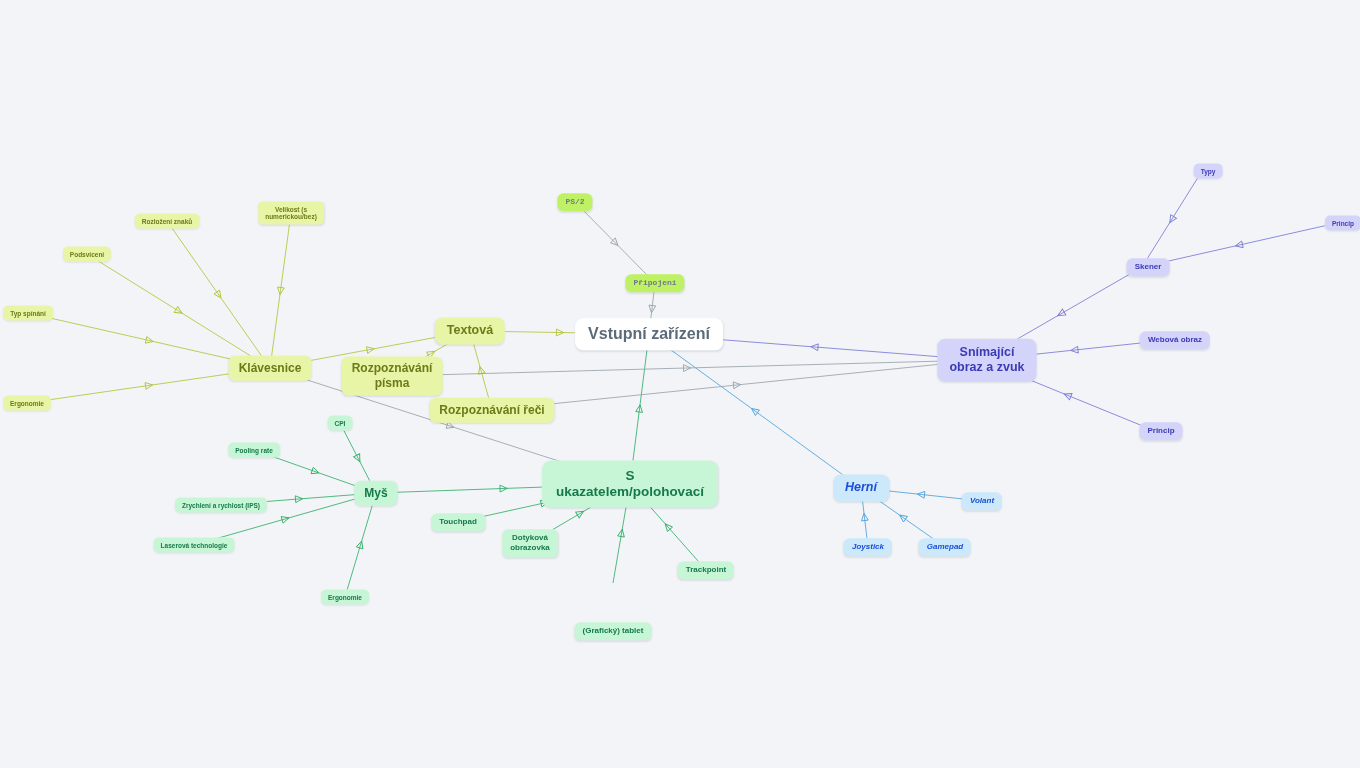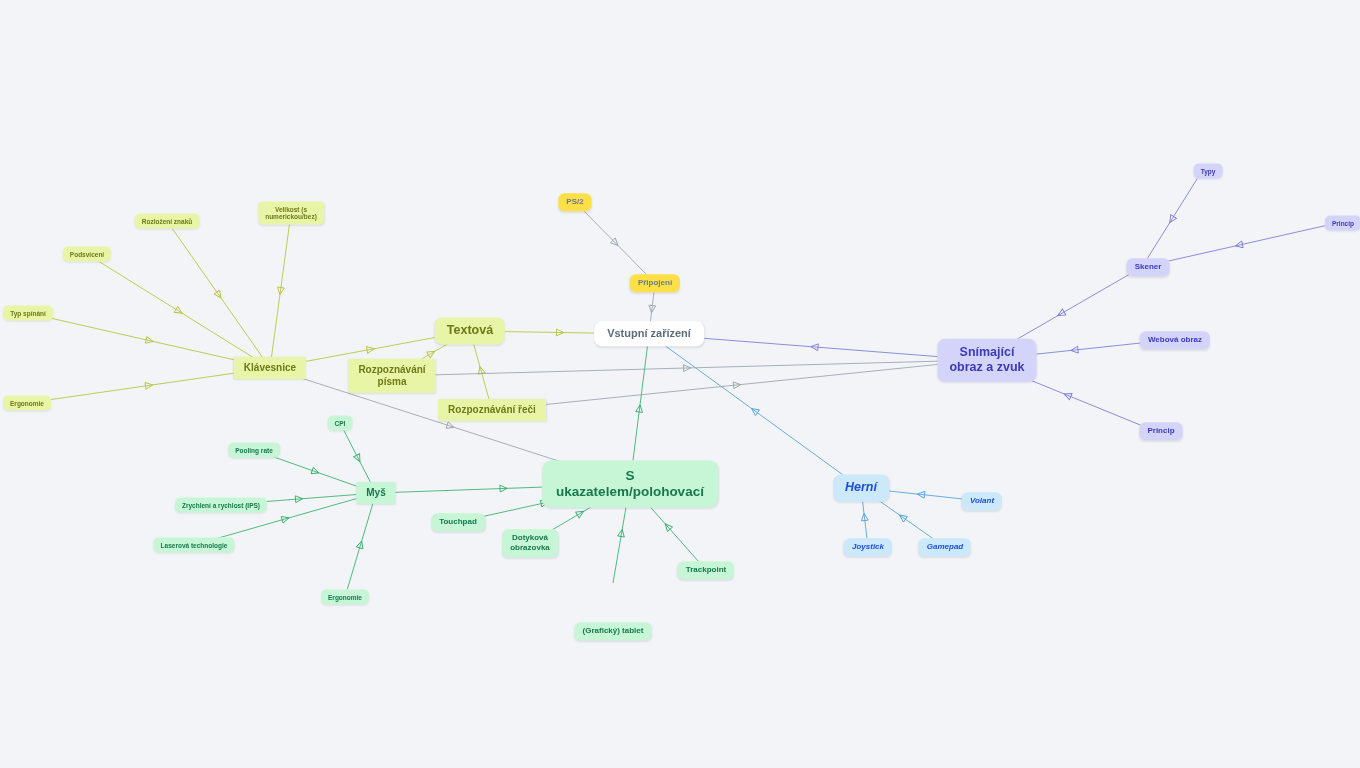--- a/index.html
+++ b/index.html
@@ -30,33 +30,33 @@
     border-radius: 7px;
     line-height: 1.22;
     white-space: pre-line;
     padding: 4px 9px;
     box-shadow: 0 1px 2px rgba(60,70,90,0.13), 0 0 0 0.5px rgba(255,255,255,0.4);
     user-select: none;
     cursor: default;
   }
   
   .n-root   { background:#ffffff; color:#5c6b7a; }
-  .n-gray   { background:#fde047; color:#6d7b88; }
+  .n-gray   { background:#bef264; color:#6d7b88;font-family:Liberation Mono, monospace; }
   .n-yellow { background:#e9f5a6; color:#6c7a18; }
   .n-green  { background:#c6f6d5; color:#16794a; }
   .n-blue   { background:#cbe9fb; color:#1d4ed8;font-style:italic; }
   .n-indigo { background:#d4d4fa; color:#3b3bb5;margin-left:6px; }
 
   
   .sz-xl { font-size: 13.5px; font-weight: 700; padding: 7px 14px; border-radius: 9px; }
   .sz-lg { font-size: 12.5px; font-weight: 700; padding: 6px 12px; border-radius: 8px; }
-  .sz-md { font-size: 10px;  font-weight: 700; padding: 5px 10px; border-radius: 2px; }
+  .sz-md { font-size: 12px;  font-weight: 700; padding: 5px 10px; border-radius: 7px; }
   .sz-sm { font-size: 8px;   font-weight: 700; padding: 4px 8px;  border-radius: 6px; }
   .sz-xs { font-size: 6.5px; font-weight: 700; padding: 3.5px 7px; border-radius: 5px; }
-  .w-root { font-size: 11px; font-weight: 700; padding: 6px 13px; border-radius: 8px; }
+  .w-root { font-size: 16px; font-weight: 700; padding: 6px 13px; border-radius: 8px; }
 </style>
 </head>
 <body>
 
 <div id="canvas">
   <svg id="edge-layer" viewBox="0 0 1360 768" xmlns="http://www.w3.org/2000/svg">
       <g>
         <line x1="575" y1="202" x2="655" y2="283" stroke="#9aa3ad" stroke-width="0.9" opacity="0.95"></line>
         <path d="M 4.2 0 L -3 3.4 L -3 -3.4 Z" fill="none" stroke="#9aa3ad" stroke-width="0.9" transform="translate(615,242.5) rotate(45.35586983062187)"></path>
       </g>

